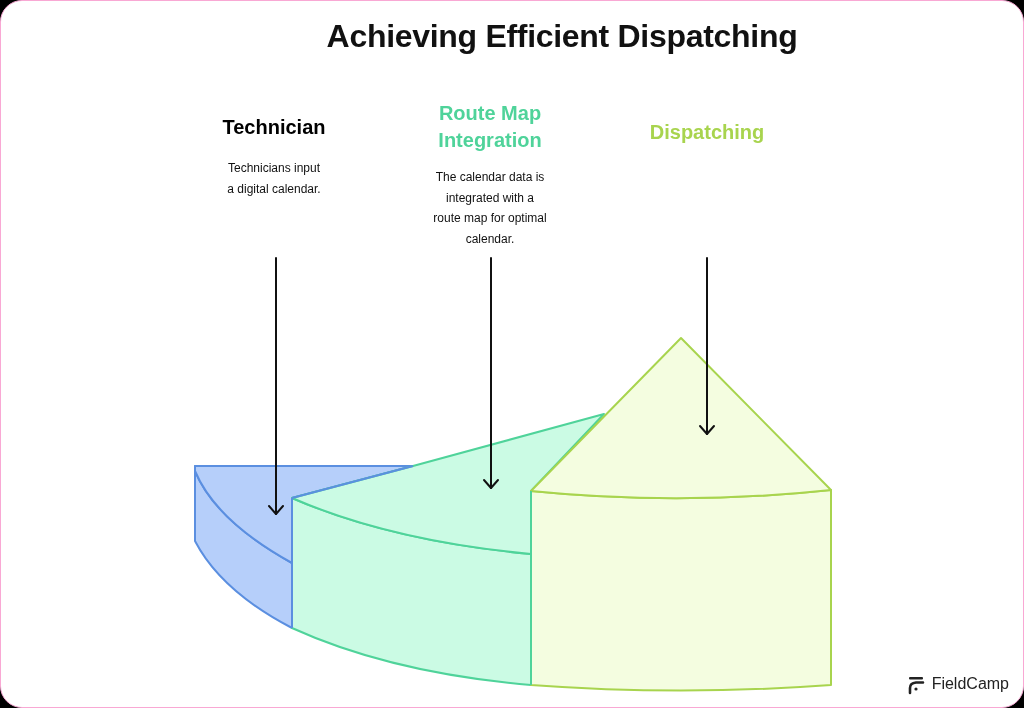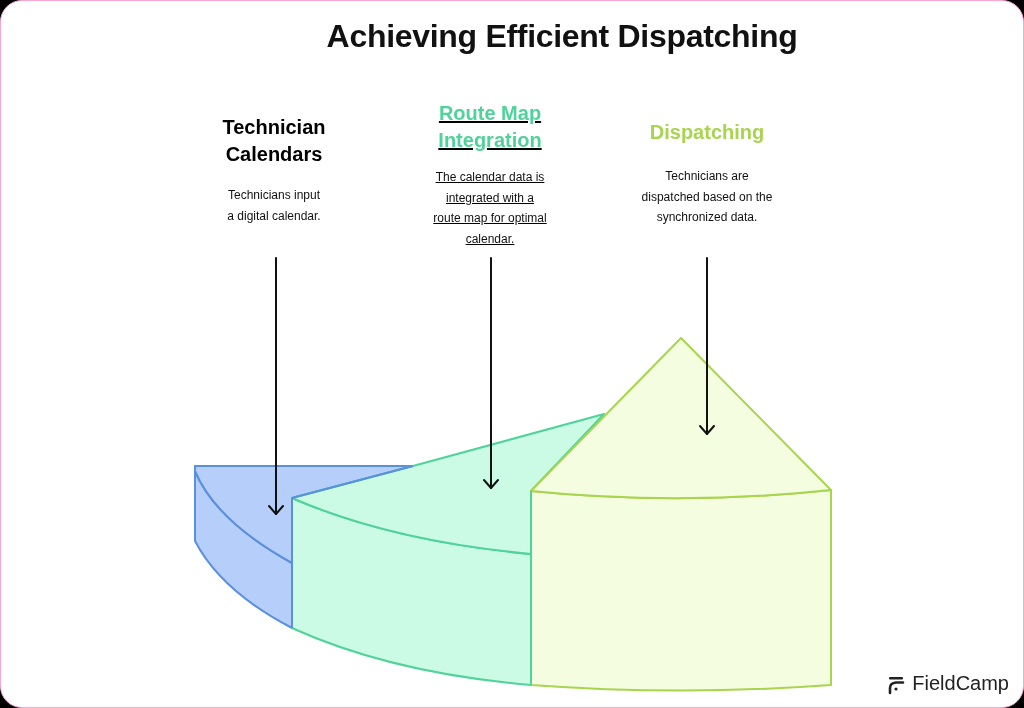--- a/index.html
+++ b/index.html
@@ -55,24 +55,24 @@
       left: 0;
       top: 0;
       width: 1024px;
       height: 708px;
     }
     .brand {
       position: absolute;
       right: 14px;
       bottom: 12px;
       display: flex;
-      align-items: flex-end;
+      align-items: flex-start;
       gap: 6px;
       font-family: "Liberation Sans", sans-serif;
-      font-size: 20px;
+      font-size: 16px;
       color: #222222;
     }
     .brand svg { display: block; }
   </style>
 </head>
 <body>
 
 <div class="card">
 
   <div class="title">Achieving Efficient Dispatching</div>
@@ -114,50 +114,44 @@
     </g>
     <g stroke="#111111" stroke-width="2" fill="none" stroke-linecap="round" stroke-linejoin="round">
       <path d="M706,257 L706,433"></path>
       <path d="M699,425 L706,433 L713,425"></path>
     </g>
   </svg>
 
   <div class="col" style="left:172px; top:113px; width:202px;">
     <div class="head" style="color:#000000;">
       <div>Technician</div>
-      <div>Calendars</div>
     </div>
     <div class="desc">
       <div>Technicians input</div>
       <div>a digital calendar.</div>
     </div>
   </div>
 
-  <div class="col" style="left:388px; top:99px; width:202px;text-decoration:underline;">
+  <div class="col" style="left:388px; top:99px; width:202px;">
     <div class="head" style="color:#4fd39a;">
       <div>Route Map</div>
       <div>Integration</div>
     </div>
     <div class="desc" style="margin-top:13px;">
       <div>The calendar data is</div>
       <div>integrated with a</div>
       <div>route map for optimal</div>
       <div>calendar.</div>
     </div>
   </div>
 
   <div class="col" style="left:596px; top:118px; width:220px;">
     <div class="head" style="color:#a8d44e;">
       <div>Dispatching</div>
     </div>
-    <div class="desc" style="margin-top:20px;">
-      <div>Technicians are</div>
-      <div>dispatched based on the</div>
-      <div>synchronized data.</div>
-    </div>
   </div>
 
   <div class="brand">
     <svg width="20" height="20" viewBox="0 0 20 20">
       <rect x="3" y="2" width="14" height="2.6" rx="1" fill="#222222"></rect>
       <path d="M4,18 L4,13 Q4,8 10,7.5 L17,7.5" fill="none" stroke="#222222" stroke-width="2.6" stroke-linecap="round"></path>
       <circle cx="10" cy="14" r="1.6" fill="#222222"></circle>
     </svg>
     <span>FieldCamp</span>
   </div>

